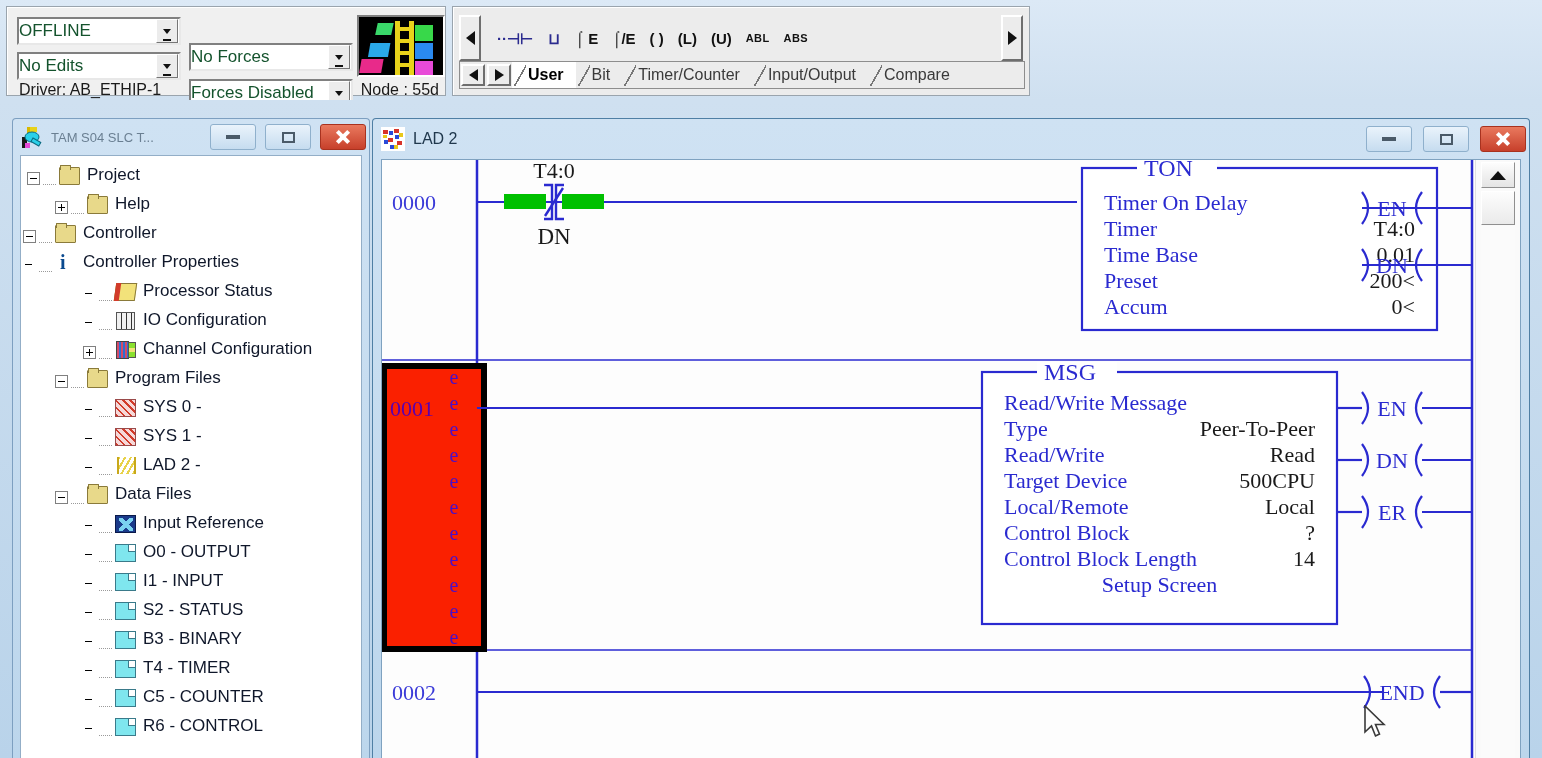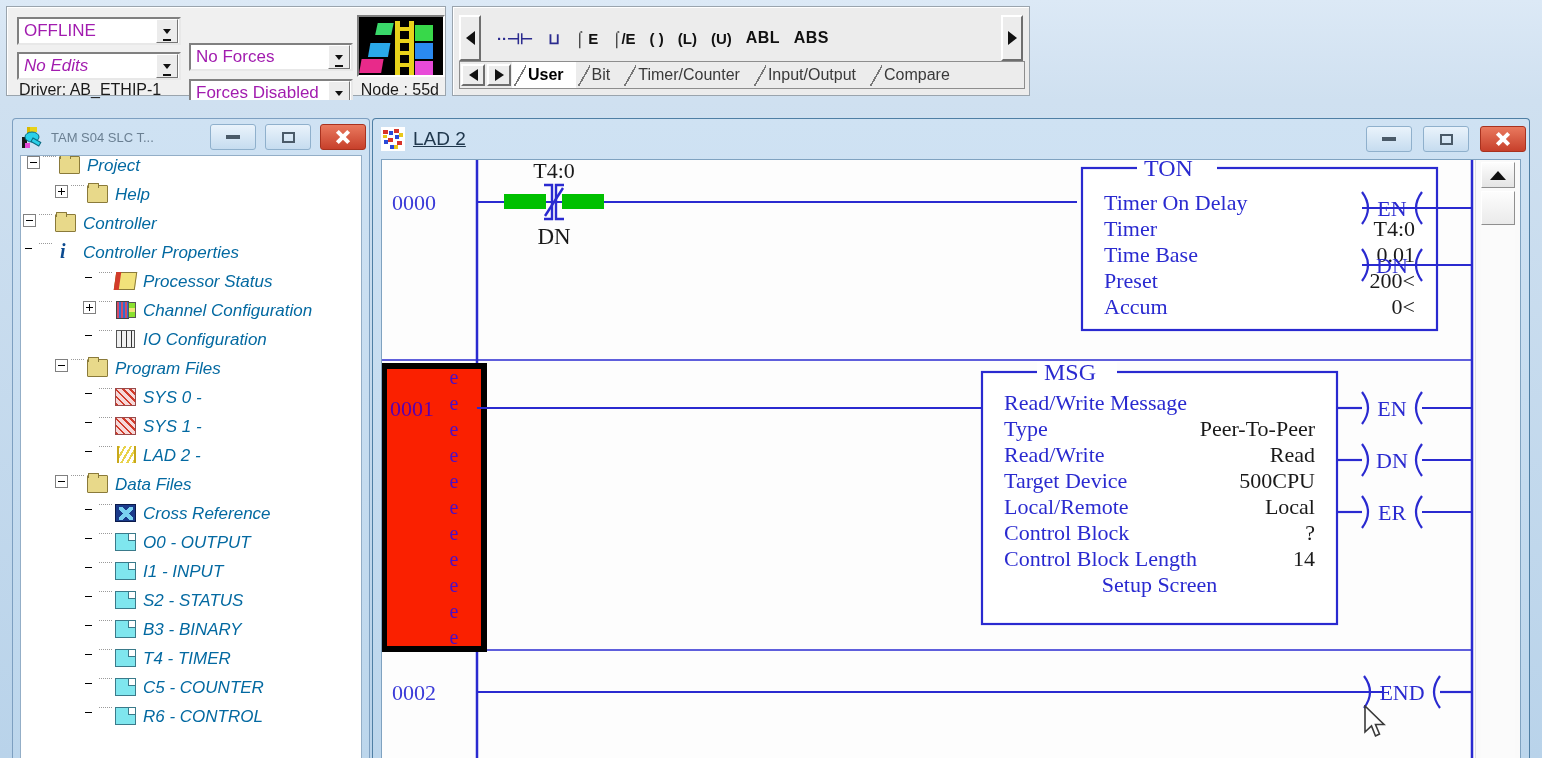--- a/index.html
+++ b/index.html
@@ -27,38 +27,38 @@
 
   .combo {
     position: absolute;
     height: 28px;
     background: #fff;
     border: 2px solid;
     border-color: #808080 #e8e8e8 #e8e8e8 #808080;
     display: flex; align-items: center;
   }
   .combo .txt {
-    flex: 1; padding-left: 5px;
-    font-size: 17px; color: #a21caf; white-space: nowrap; overflow: hidden;
+    flex: 1; 
+    font-size: 17px; color: #14532d; white-space: nowrap; overflow: hidden;
     font-family: "Liberation Sans", sans-serif;
   }
   .combo .arrow {
     width: 22px; height: 24px; margin-right: 1px;
     background: #ececec;
     border: 1px solid; border-color: #fff #767676 #767676 #fff;
     display: flex; align-items: center; justify-content: center;
     font-size: 12px; color: #111;
   }
   .arrow-glyph { display:block; width:0;height:0;
      border-left:4px solid transparent;border-right:4px solid transparent;
      border-top:5px solid #111; position:relative; }
   .arrow-glyph::after{content:"";position:absolute;left:-4px;top:5px;width:8px;height:2px;background:#111;}
 
   #combo-mode   { left: 10px;  top: 10px; width: 164px; }
-  #combo-edits  { left: 10px;  top: 45px; width: 164px; font-style: italic; }
+  #combo-edits  { left: 10px;  top: 45px; width: 164px; }
   #combo-forces { left: 182px; top: 10px; width: 164px; margin-top: 26px; }
   #combo-fdis   { left: 182px; top: 45px; width: 164px; margin-top: 27px; }
 
   #driver-line {
     position:absolute; left: 12px; top: 74px;
     font-size: 16px; color: #1a1a1a;
     font-family: "Liberation Sans", sans-serif;
   }
   #node-line {
     position:absolute; right: 6px; top: 74px;
@@ -91,21 +91,21 @@
     display:flex; align-items:center; gap: 14px; padding-left: 8px;
   }
   .instr-ico {
     font-family: "Liberation Sans", sans-serif;
     font-size: 15px; font-weight: bold; color: #2b2b8f;
     line-height: 1; white-space: nowrap;
     display:flex; align-items:center; justify-content:center;
     min-width: 14px; height: 26px;
   }
   .instr-ico.dark { color:#111; }
-  .instr-ico.small { font-size: 16px; letter-spacing: .4px; }
+  .instr-ico.small { font-size: 11px; letter-spacing: .4px; }
 
   
   #tabs-row {
     position:absolute; left: 6px; bottom: 6px; width: 566px; height: 28px;
     background:#ececec; border:1px solid #8d8d8d;
     display:flex; align-items:stretch;
   }
   .tab-nav {
     width: 24px; margin: 2px 1px; background:#ececec;
     border:2px solid; border-color:#fff #6e6e6e #6e6e6e #fff;
@@ -155,24 +155,23 @@
   .g-close{position:relative;width:16px;height:16px;}
   .g-close::before,.g-close::after{content:"";position:absolute;left:0;top:6px;width:16px;height:4px;background:#fff;}
   .g-close::before{transform:rotate(45deg);} .g-close::after{transform:rotate(-45deg);}
 
   #tree-body {
     position:absolute; left:7px; right:7px; top:36px; bottom:0;
     background:#fff; border:1px solid #93aec7; border-bottom:none;
     overflow:hidden;
   }
   .tnode {
-    display:flex; align-items:flex-start; height:29px; padding-left:2px;
-    font-size: 17px; color:#0369a1; white-space:nowrap;
+    display:flex; align-items:flex-end; height:29px; padding-left:2px;
+    font-size: 17px; color:#0f172a; white-space:nowrap;
     font-family:"Liberation Sans", sans-serif;
-    font-style:italic;
   }
   .tog {
     width:13px;height:13px;border:1px solid #808080;background:#fff;
     position:relative; flex:0 0 auto; margin-right:3px;
   }
   .tog::before{content:"";position:absolute;left:2px;top:5px;width:7px;height:1px;background:#000;}
   .tog.plus::after{content:"";position:absolute;left:5px;top:2px;width:1px;height:7px;background:#000;}
   .tog.none{border:none;background:transparent;}
   .dots { width:14px;height:1px;flex:0 0 auto;
      background:repeating-linear-gradient(to right,#9a9a9a 0 1px,transparent 1px 2px); margin-right:2px;}
@@ -207,21 +206,21 @@
   .ic-data::before{content:"";position:absolute;right:0;top:0;width:6px;height:6px;background:#fff;border-left:1px solid #3a7a8a;border-bottom:1px solid #3a7a8a;}
 
   
   #lad-win {
     position:absolute; left:372px; top:18px; width:1158px; height:640px;
     background: linear-gradient(#cfe2f3,#bcd6ec);
     border:1px solid #4f7fa4; border-bottom:none; border-radius:4px 4px 0 0;
   }
   #lad-title { height: 40px; display:flex; align-items:center; padding-left:8px; gap:8px;}
   #lad-icon { width:24px;height:24px; position:relative; flex:0 0 auto;}
-  #lad-title .wtxt { font-size:19px; color:#20384d; flex:1;text-decoration:underline; }
+  #lad-title .wtxt { font-size:16px; color:#20384d; flex:1; }
   #lad-body {
     position:absolute; left:8px; right:8px; top:40px; bottom:0;
     background:#fcfcfc; border:1px solid #7fa2c0; border-bottom:none;
     overflow:hidden;
   }
 
   
   #ladder {
     position:absolute; left:0; top:0; right:45px; bottom:0;
     background:#fdfdfd; overflow:hidden;
@@ -393,31 +392,31 @@
           <span class="ico ic-info"></span>
           <span>Controller Properties</span>
         </div>
         <div class="tnode" style="padding-left: 62px;">
           <span class="tog none"></span>
           <span class="dots"></span>
           <span class="ico ic-pstat"></span>
           <span>Processor Status</span>
         </div>
         <div class="tnode" style="padding-left: 62px;">
+          <span class="tog none"></span>
+          <span class="dots"></span>
+          <span class="ico ic-io"></span>
+          <span>IO Configuration</span>
+        </div>
+        <div class="tnode" style="padding-left: 62px;">
           <span class="tog plus"></span>
           <span class="dots"></span>
           <span class="ico ic-chan"></span>
           <span>Channel Configuration</span>
         </div>
-        <div class="tnode" style="padding-left: 62px;">
-          <span class="tog none"></span>
-          <span class="dots"></span>
-          <span class="ico ic-io"></span>
-          <span>IO Configuration</span>
-        </div>
         <div class="tnode" style="padding-left: 34px;">
           <span class="tog"></span>
           <span class="dots"></span>
           <span class="ico ic-folder"></span>
           <span>Program Files</span>
         </div>
         <div class="tnode" style="padding-left: 62px;">
           <span class="tog none"></span>
           <span class="dots"></span>
           <span class="ico ic-sys"></span>
@@ -438,21 +437,21 @@
         <div class="tnode" style="padding-left: 34px;">
           <span class="tog"></span>
           <span class="dots"></span>
           <span class="ico ic-folder"></span>
           <span>Data Files</span>
         </div>
         <div class="tnode" style="padding-left: 62px;">
           <span class="tog none"></span>
           <span class="dots"></span>
           <span class="ico ic-xref"></span>
-          <span>Cross Reference</span>
+          <span>Input Reference</span>
         </div>
         <div class="tnode" style="padding-left: 62px;">
           <span class="tog none"></span>
           <span class="dots"></span>
           <span class="ico ic-data"></span>
           <span>O0 - OUTPUT</span>
         </div>
         <div class="tnode" style="padding-left: 62px;">
           <span class="tog none"></span>
           <span class="dots"></span>

